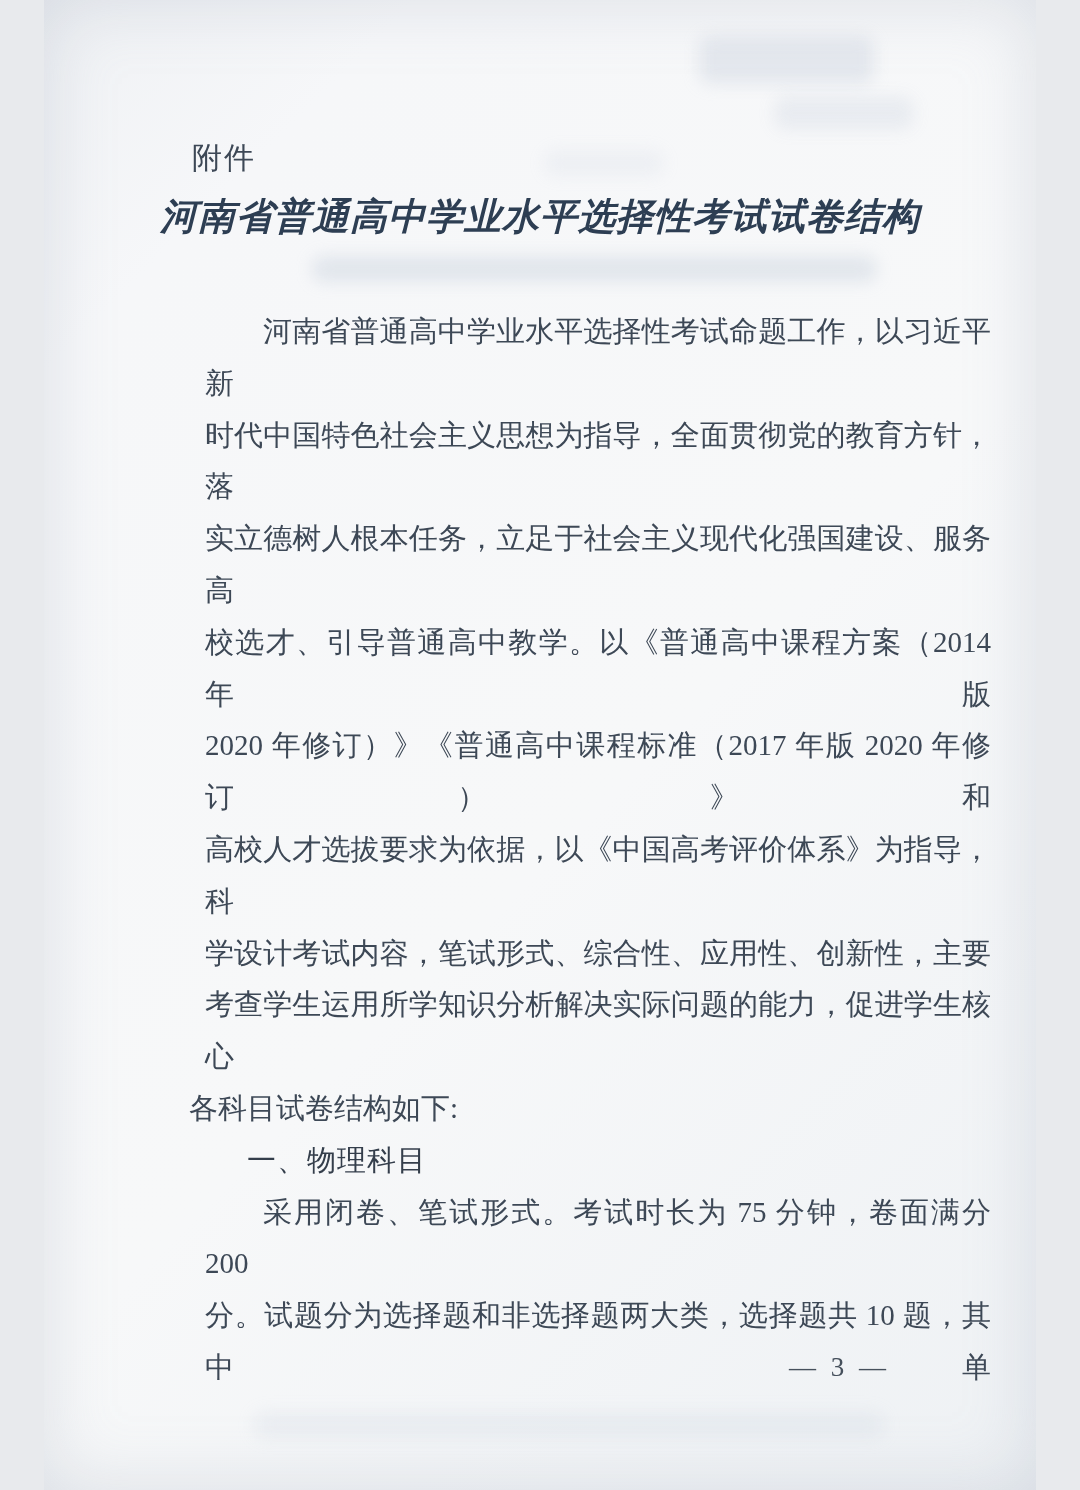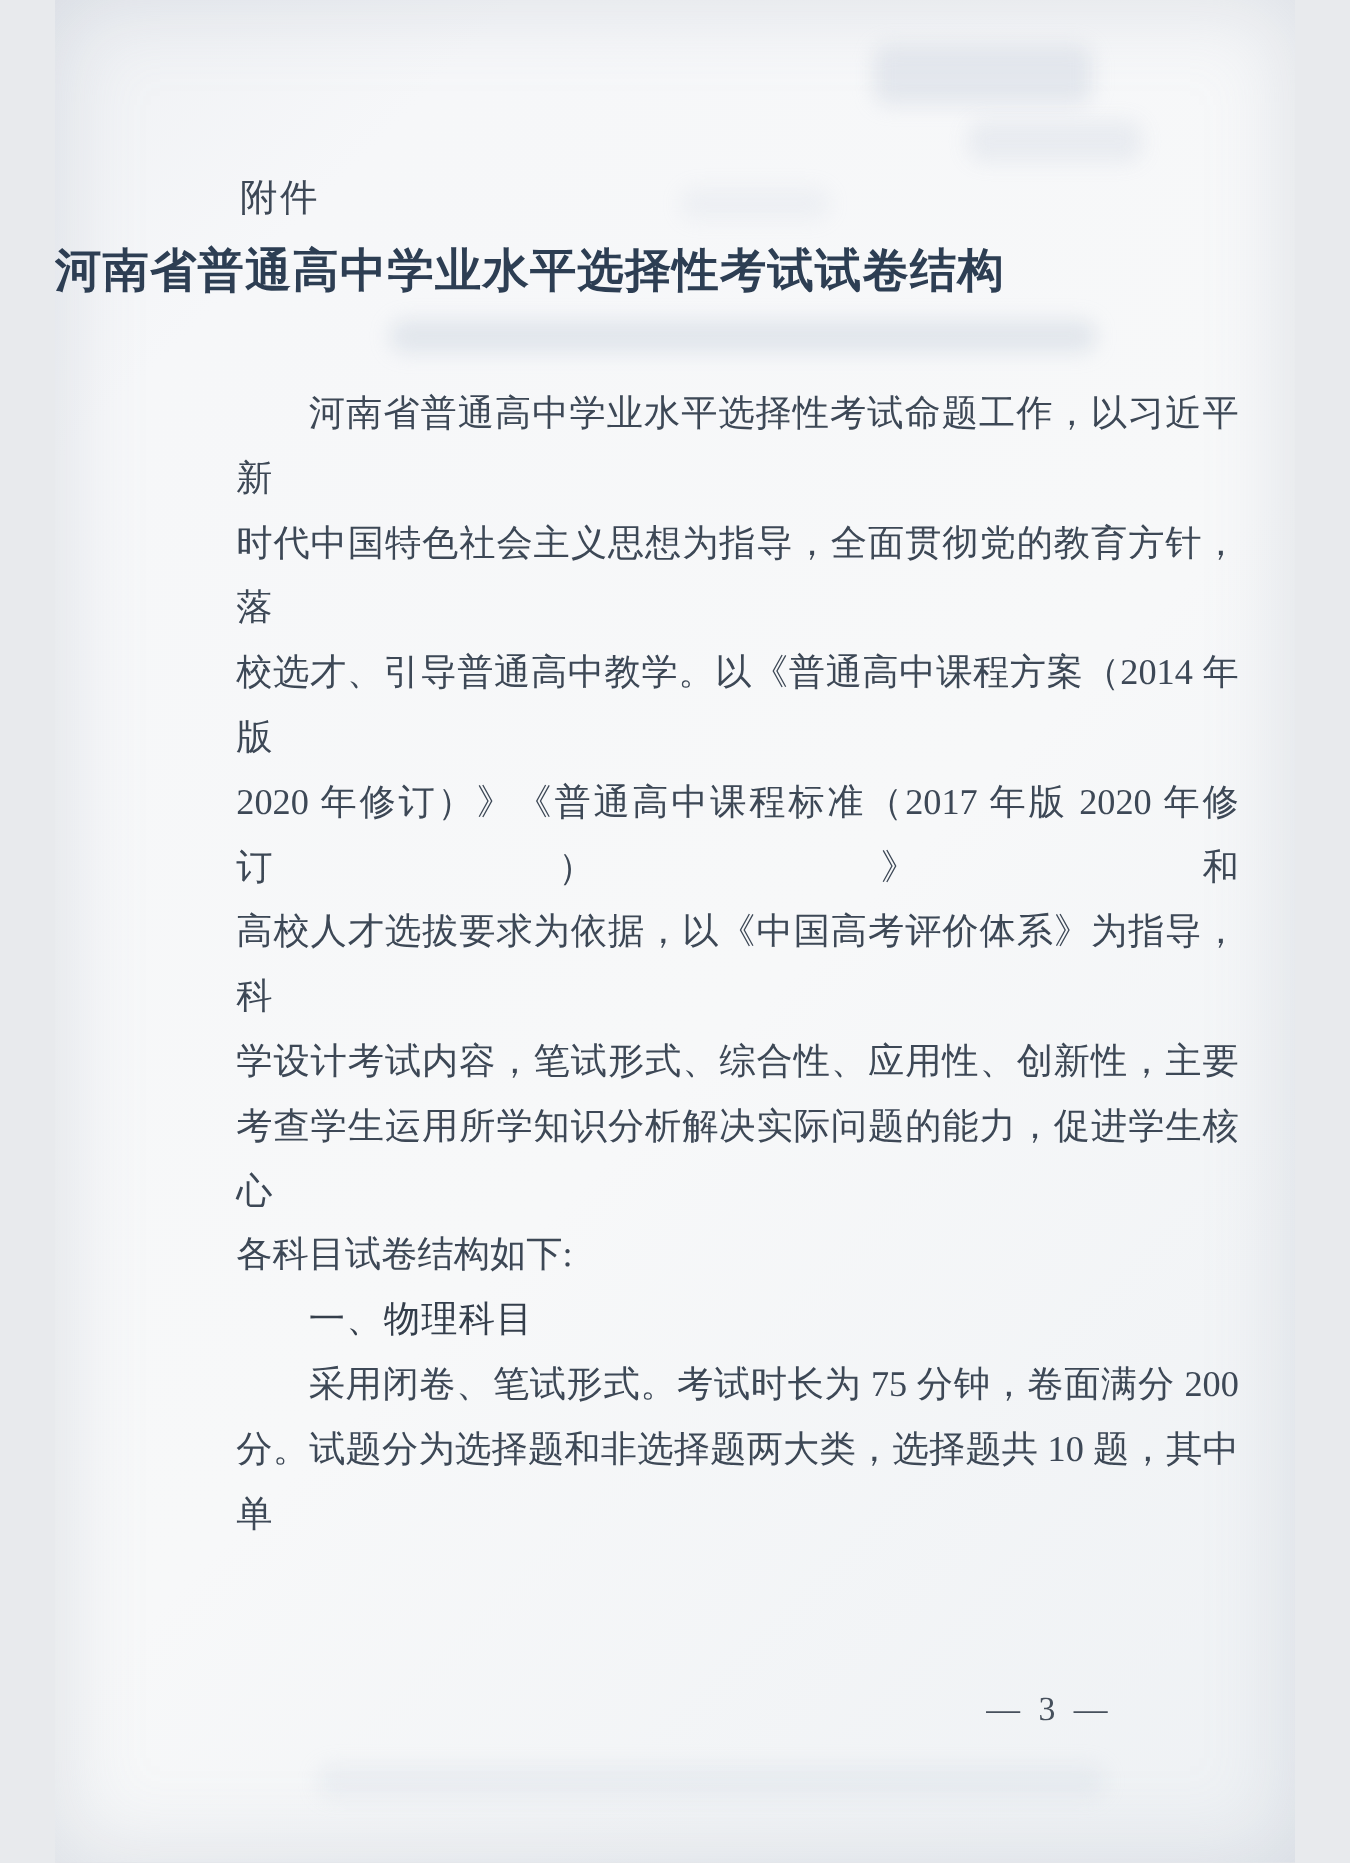--- a/index.html
+++ b/index.html
@@ -38,36 +38,37 @@
     top: 138px;
     font-size: 30px;
     letter-spacing: 2px;
   }
   .title {
     position: absolute;
     left: 0;
     right: 0;
     top: 192px;
     margin: 0;
-    text-align: left;
+    text-align: center;
     font-size: 37px;
     font-weight: 700;
     letter-spacing: 1px;
     color: #2d3e53;
+    font-style: italic;
   }
   .content {
     position: absolute;
     left: 145px;
     top: 306px;
     width: 802px;
     font-size: 29px;
     line-height: 51.8px;
   }
   .line { text-align: justify; }
-  .line.fill { text-align-last: justify; }
+  .line.fill { text-align-last: justify; margin-left: 16px; }
   .indent { text-indent: 2em; }
   .heading {
     font-weight: 400;
     font-family: "Liberation Sans", "DejaVu Sans", sans-serif;
     text-indent: 2em;
     letter-spacing: 1px;
     color: #343e4b;
   }
   .page-number {
     position: absolute;
@@ -92,20 +93,21 @@
 
   <div class="attachment">附件</div>
 
   <h1 class="title">河南省普通高中学业水平选择性考试试卷结构</h1>
 
   <div class="content">
 
     <div>
       <div class="line fill indent">河南省普通高中学业水平选择性考试命题工作，以习近平新</div>
       <div class="line fill">时代中国特色社会主义思想为指导，全面贯彻党的教育方针，落</div>
+      <div class="line fill">实立德树人根本任务，立足于社会主义现代化强国建设、服务高</div>
       <div class="line fill">校选才、引导普通高中教学。以《普通高中课程方案（2014 年版</div>
       <div class="line fill">2020 年修订）》《普通高中课程标准（2017 年版 2020 年修订）》和</div>
       <div class="line fill">高校人才选拔要求为依据，以《中国高考评价体系》为指导，科</div>
       <div class="line fill">学设计考试内容，笔试形式、综合性、应用性、创新性，主要</div>
       <div class="line fill">考查学生运用所学知识分析解决实际问题的能力，促进学生核心</div>
       <div class="line">各科目试卷结构如下:</div>
     </div>
 
     <div class="heading">一、物理科目</div>
 

